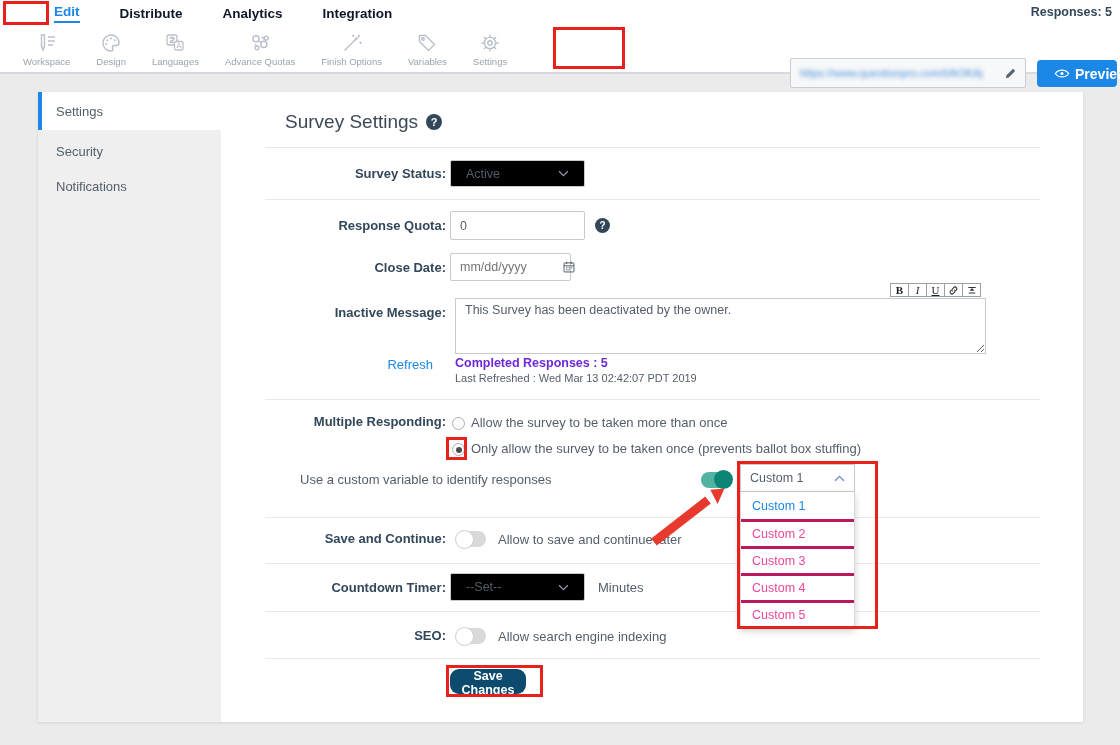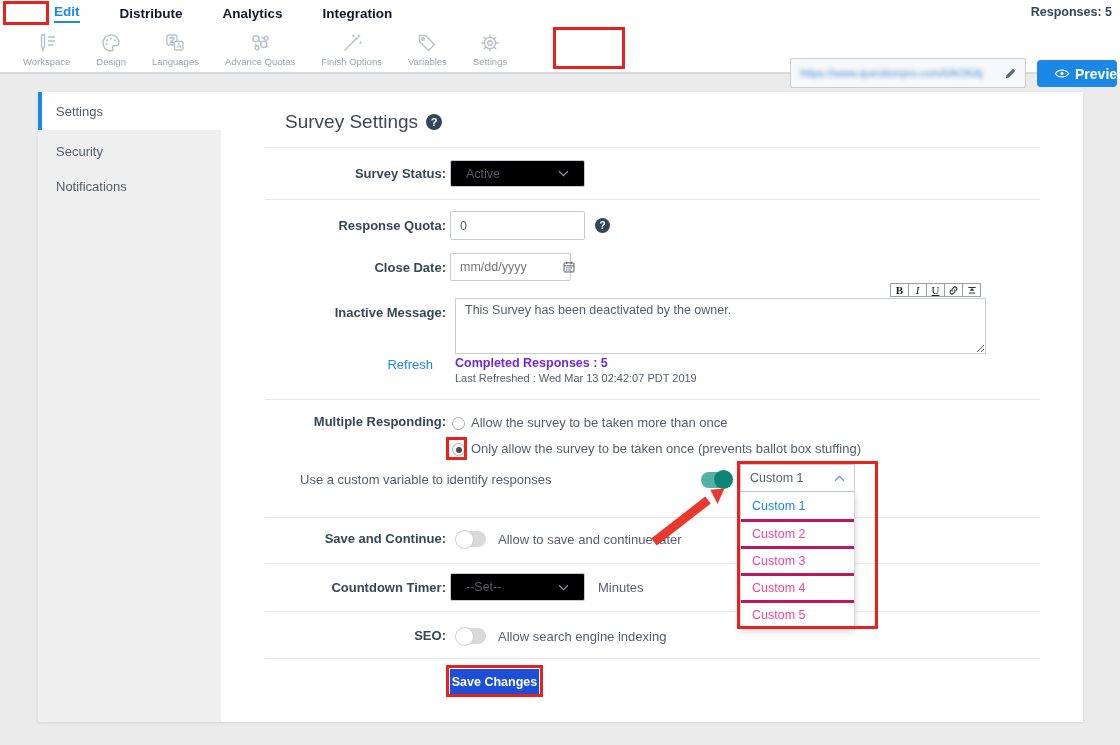--- a/index.html
+++ b/index.html
@@ -45,21 +45,21 @@
   .fmt-btn b { font-weight:700; }
   textarea.msg { position:absolute; left:455px; top:298px; width:531px; height:56px; border:1px solid #c6cbd2; font-family:inherit; font-size:12.5px; color:#545e6b; padding:4px 9px; resize:both; }
   .link { color:#1b87e6; font-size:13px; cursor:pointer;margin-left:16px; }
   .radio { position:absolute; width:13px; height:13px; border:1px solid #a8aeb6; border-radius:50%; background:#fdfdfd; cursor:pointer; }
   .radio.checked::after { content:""; position:absolute; left:2.5px; top:2.5px; width:6px; height:6px; border-radius:50%; background:#4c4c4c; }
   .toggle { position:absolute; width:30px; height:16px; border-radius:8px; cursor:pointer; }
   .toggle.off { background:#d9d9d9; }
   .toggle.off::after { content:""; position:absolute; left:-1px; top:-1px; width:17px; height:17px; border-radius:50%; background:#fff; border:1px solid #cfcfcf; }
   .toggle.on { background:#52b3a4; }
   .toggle.on::after { content:""; position:absolute; right:-2px; top:-2px; width:19px; height:19px; border-radius:50%; background:#0d8576; }
-  .save-btn { position:absolute; left:450px; top:669px; width:89px; height:25px; background:#1d4ed8; color:#fff; border:none; border-radius:0; font-size:12.5px; font-weight:700; font-family:inherit; cursor:pointer; }
+  .save-btn { position:absolute; left:450px; top:669px; width:76px; height:25px; background:#0c4a6e; color:#fff; border:none; border-radius:9px; font-size:12.5px; font-weight:700; font-family:inherit; cursor:pointer; }
 
   
   .dd { position:absolute; left:740px; top:464px; width:115px; z-index:5; }
   .dd-head { height:28px; border:1px solid #c6cbd2; background:#fff; display:flex; align-items:center; justify-content:space-between; padding:0 9px; font-size:12.5px; color:#545e6b; cursor:pointer; }
   .dd-list { border:1px solid #d4d7db; border-top:none; background:#fff; box-shadow:0 3px 7px rgba(0,0,0,.18); }
   .dd-opt { height:27px; display:flex; align-items:center; padding-left:11px; font-size:12.5px; color:#ec4899; border-top:3px solid #be185d; cursor:pointer; background:#fff; }
   .dd-opt:first-child { border-top:none; }
   .dd-opt.sel-opt { color:#1b87e6; }
 
   

